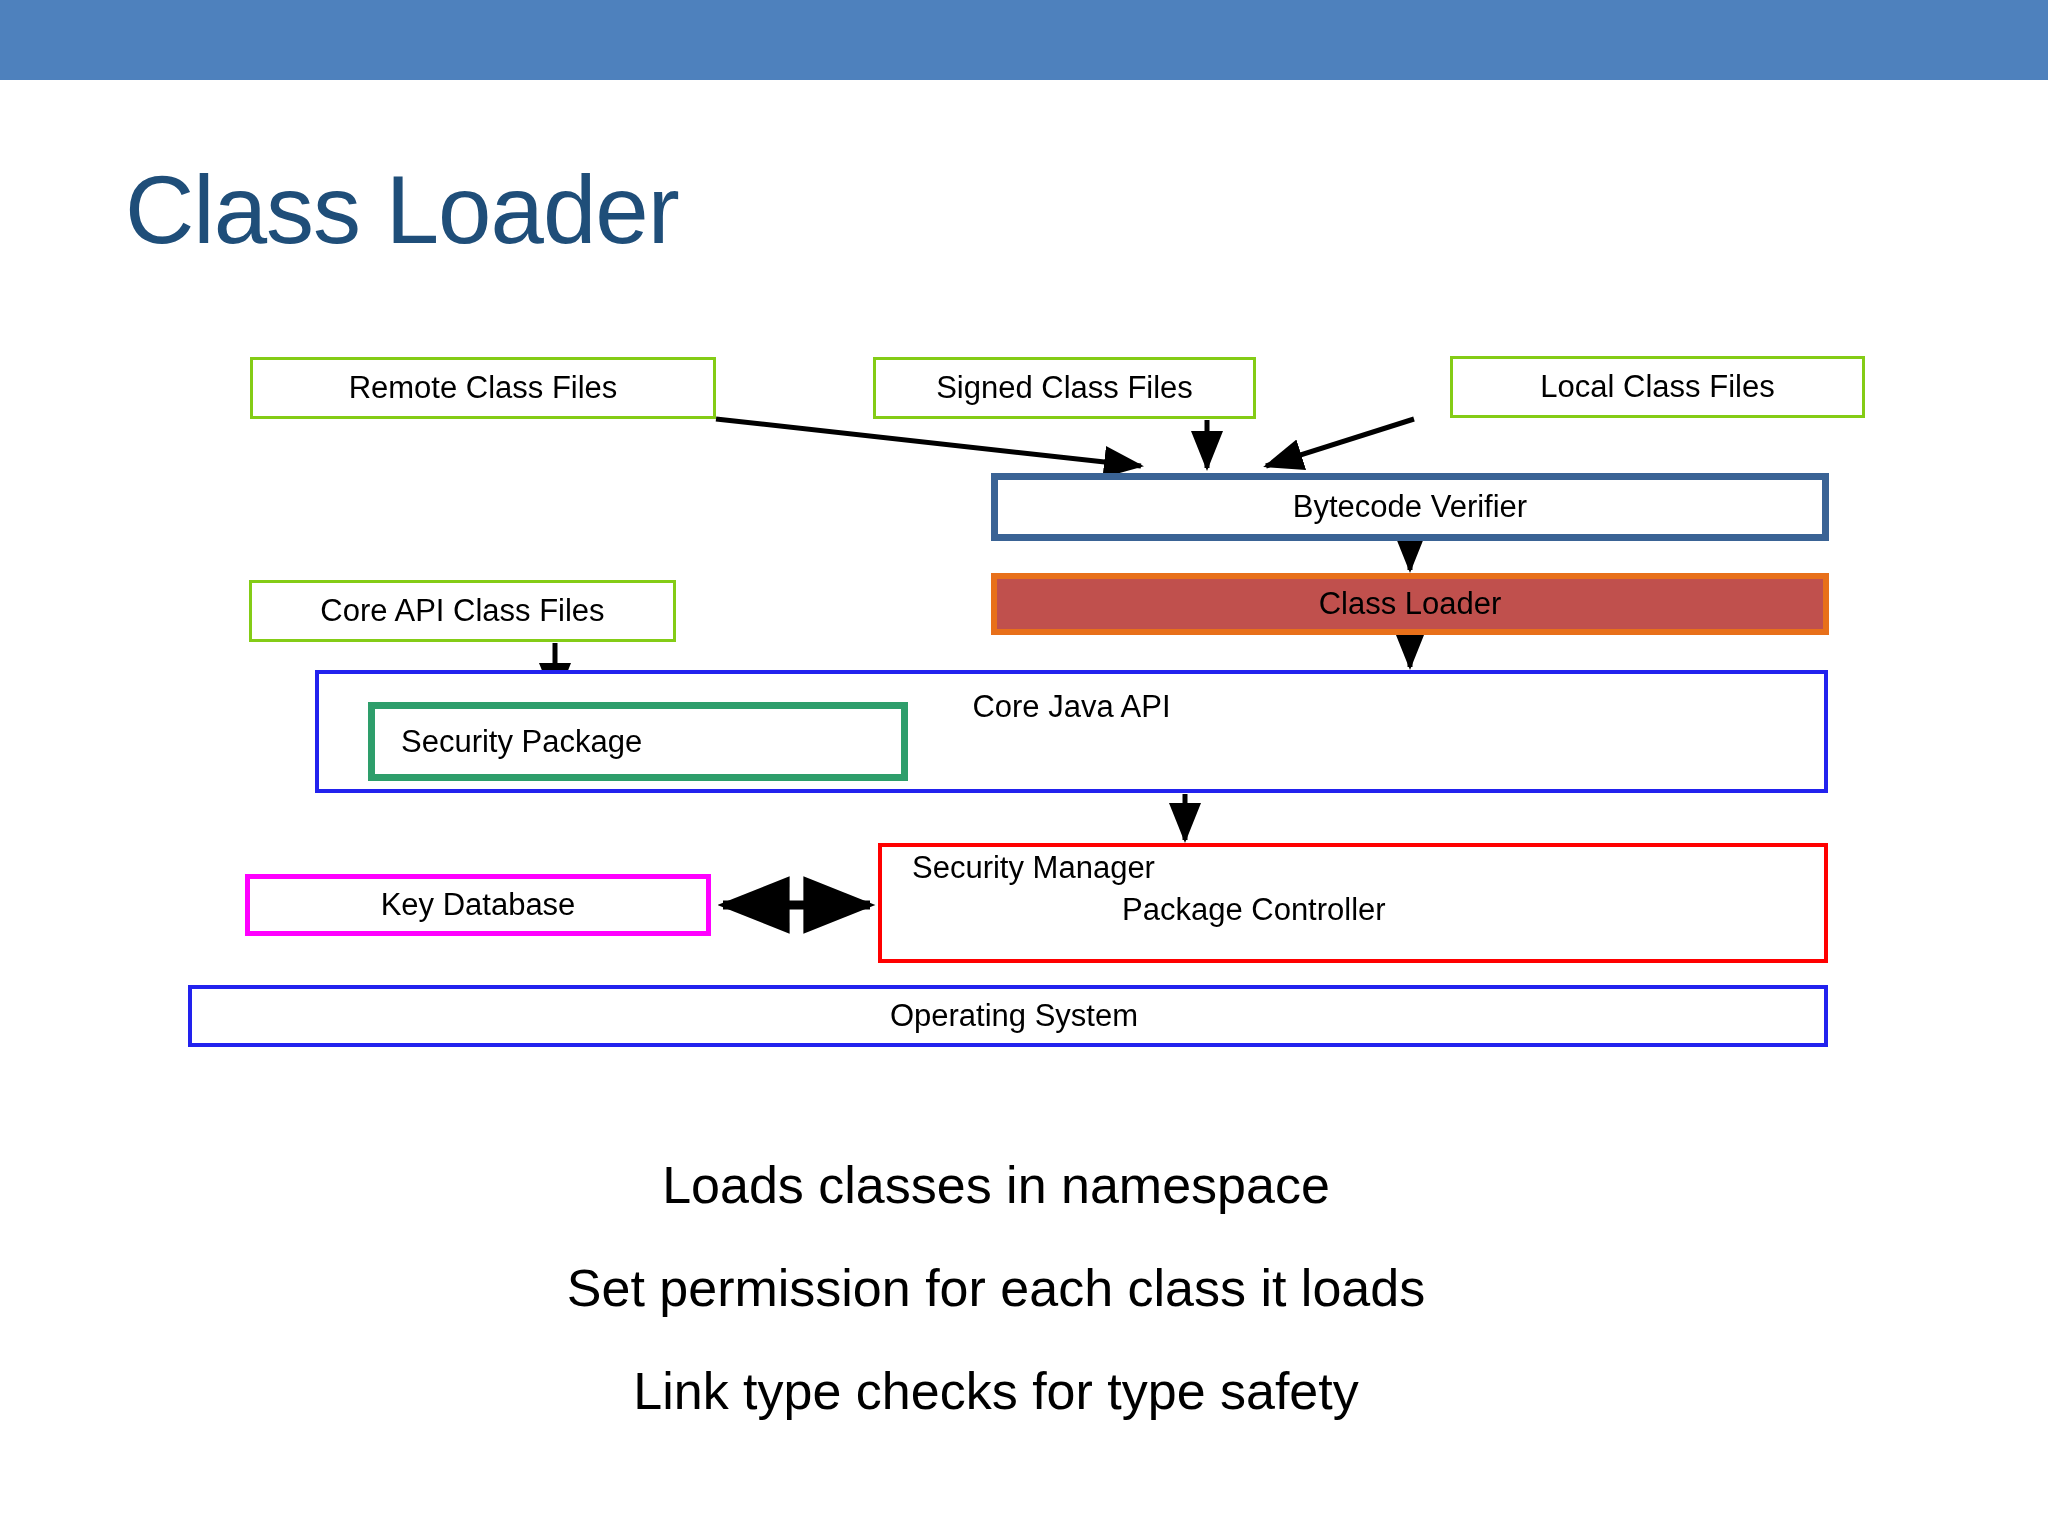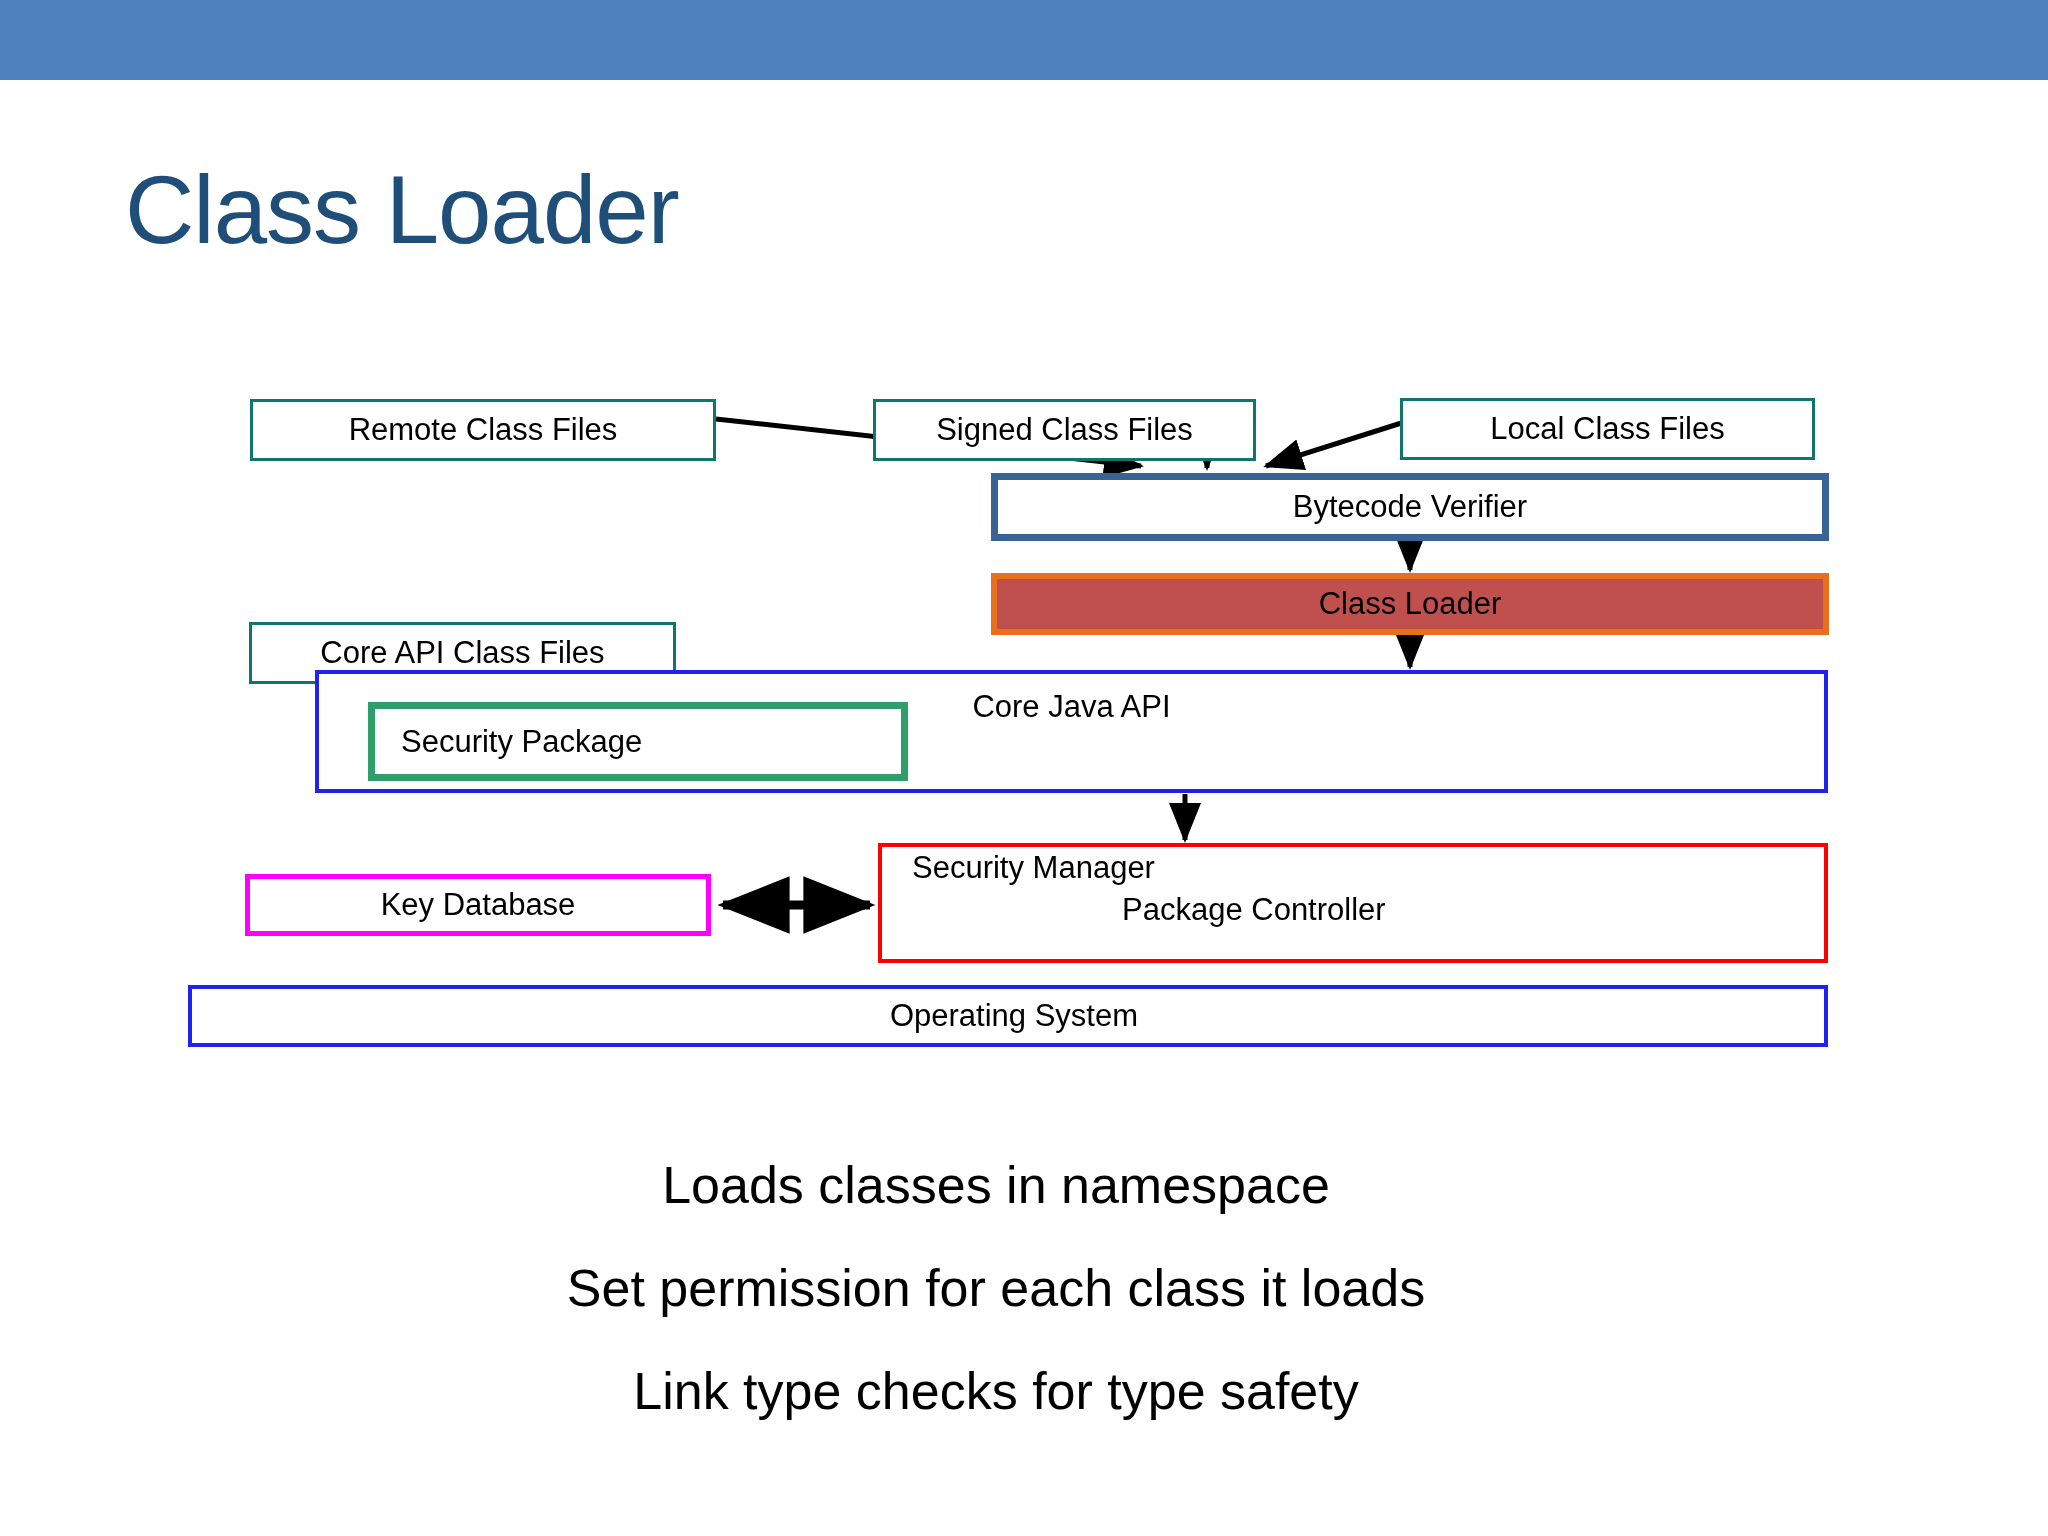--- a/index.html
+++ b/index.html
@@ -52,26 +52,26 @@
     background: #ffffff;
     display: flex;
     align-items: center;
     justify-content: center;
     font-size: 31px;
     color: #000000;
     font-family: "Liberation Sans", sans-serif;
     white-space: nowrap;
   }
 
-  .thin-black { border: 3px solid #0f766e; margin-top: 42px; }
+  .thin-black { border: 3px solid #84cc16; }
 
   
   #node-remote-class-files { left: 250px; top: 357px; width: 466px; height: 62px; }
   #node-signed-class-files { left: 873px; top: 357px; width: 383px; height: 62px; }
-  #node-local-class-files  { left: 1400px; top: 356px; width: 415px; height: 62px; }
+  #node-local-class-files  { left: 1450px; top: 356px; width: 415px; height: 62px; }
   #node-core-api-class-files { left: 249px; top: 580px; width: 427px; height: 62px; }
 
   #node-bytecode-verifier {
     left: 991px; top: 473px; width: 838px; height: 68px;
     border: 7px solid #3A6395;
   }
   #node-class-loader {
     left: 991px; top: 573px; width: 838px; height: 62px;
     border: 6px solid #E8701A;
     background: #C0504D;

